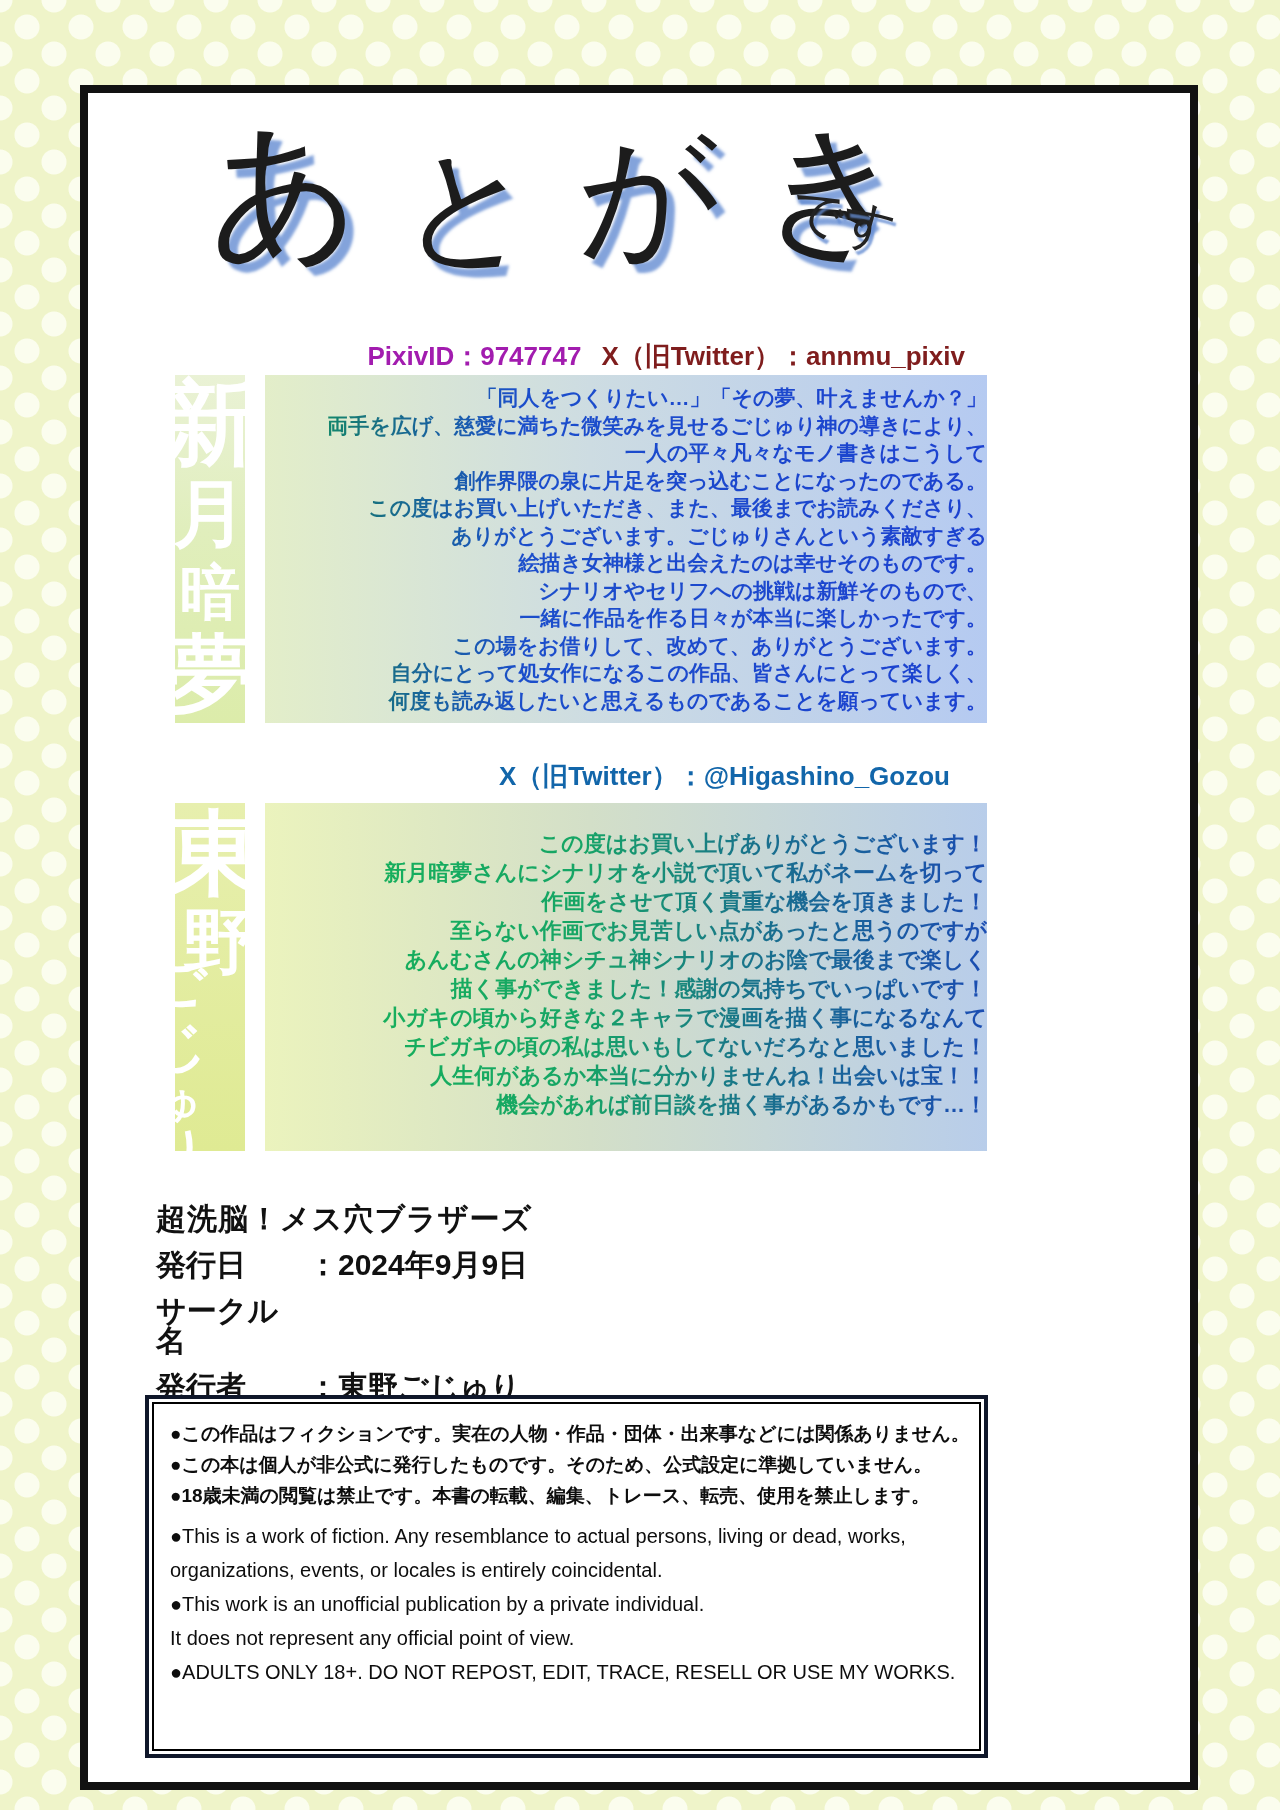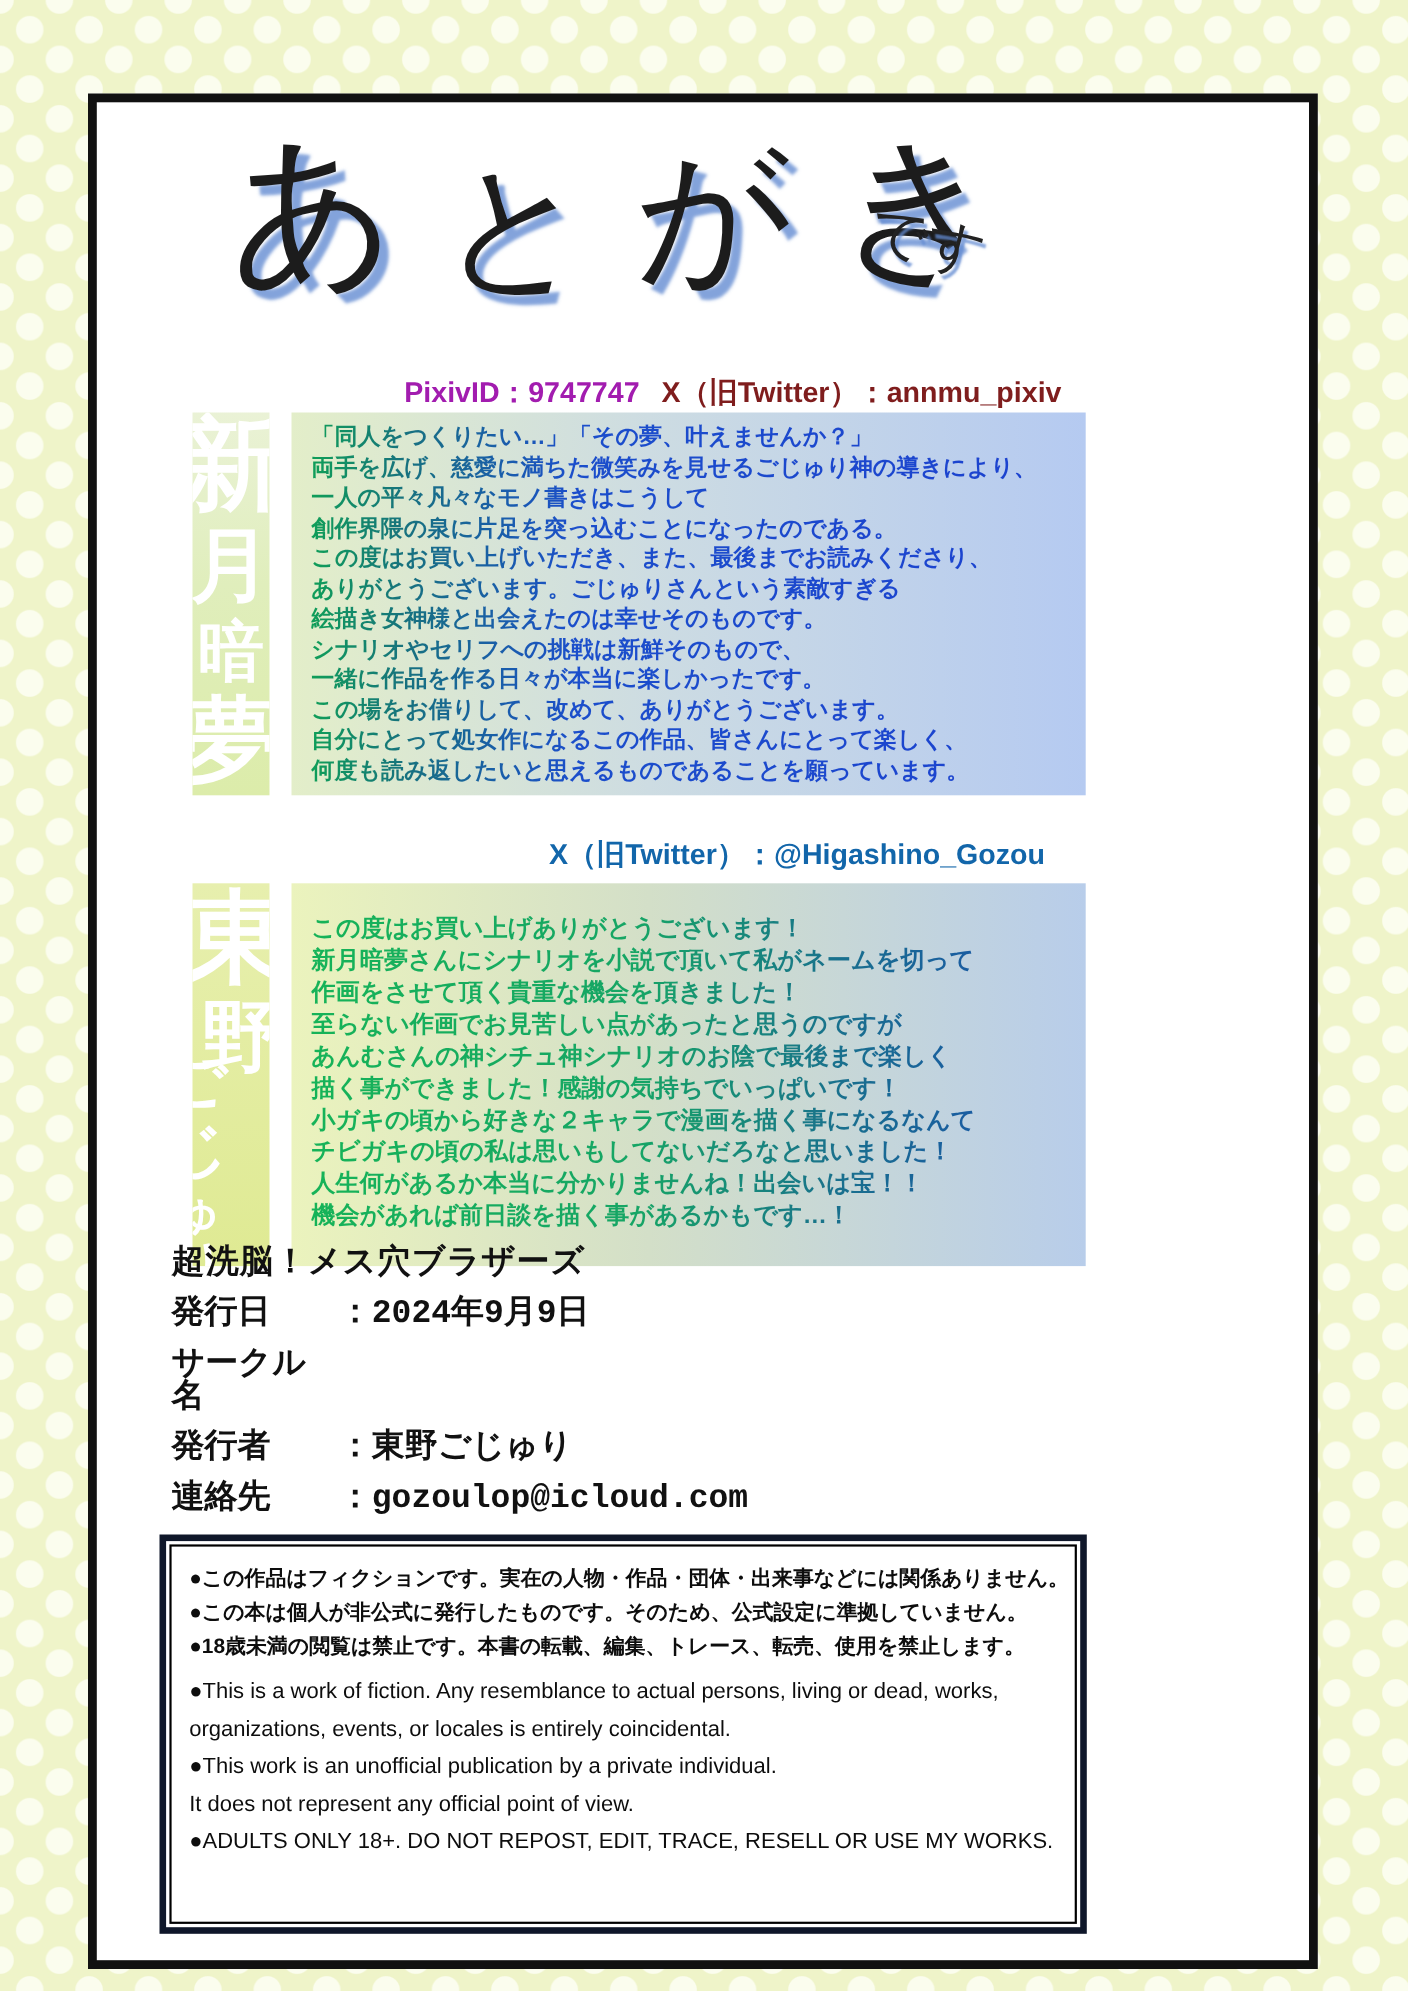--- a/index.html
+++ b/index.html
@@ -52,45 +52,45 @@
     position:absolute;left:-26px;top:152px;display:flex;flex-direction:column;align-items:center;
   }
   .s2c{font-size:56px;}
   .s2d{font-size:58px;margin-top:4px;}
   .s2e{font-size:46px;margin-top:4px;}
   .s2f{font-size:56px;margin-top:2px;}
   
   .box{position:absolute;left:177px;width:722px;height:348px;box-sizing:border-box;}
   .box1{top:282px;padding:9px 0 0 18px;background:linear-gradient(90deg,#e3eec9 0%,#cddce2 45%,#b5caf1 100%);}
   .box2{top:710px;padding:26px 0 0 18px;background:linear-gradient(90deg,#ebf3bd 0%,#d3dfc8 45%,#b8cdea 100%);}
-  .grad{font-weight:bold;white-space:nowrap;}
+  .grad{font-weight:bold;white-space:nowrap;text-align:right;}
   .grad1{color:#1b45cc;}
   .grad2{color:#17699a;}
   @supports ((-webkit-background-clip:text) or (background-clip:text)){
     .grad1{
       background-image:linear-gradient(90deg,#0f9e58 0%,#17727e 12%,#1b4ecb 34%,#1c41d0 100%);
       -webkit-background-clip:text;background-clip:text;color:transparent;
     }
     .grad2{
       background-image:linear-gradient(90deg,#16b358 0%,#16a565 42%,#19708d 68%,#1a4cb2 100%);
       -webkit-background-clip:text;background-clip:text;color:transparent;
     }
   }
   .line1{font-size:21px;line-height:27.5px;}
   .line2{font-size:22px;line-height:29px;}
   
-  .pub{position:absolute;left:68px;top:1041px;color:#111;font-weight:bold;font-family:Liberation Mono, monospace;}
+  .pub{position:absolute;left:68px;top:1111px;color:#111;font-weight:bold;}
   .pub-title{font-size:30px;line-height:30px;margin-bottom:16px;letter-spacing:1px;}
   .pub-row{display:flex;font-size:30px;line-height:30px;margin-bottom:16px;}
   .pub-label{width:152px;flex:0 0 152px;}
   .pub-value{white-space:nowrap;}
   
   .disc-outer{
     position:absolute;left:57px;top:1302px;width:843px;height:363px;
-    border:6px solid #0f172a;box-sizing:border-box;padding:3px;background:#fff;
+    border:4px solid #0f172a;box-sizing:border-box;padding:3px;background:#fff;
   }
   .disc-inner{border:2px solid #000;width:100%;height:100%;box-sizing:border-box;padding:14px 16px;}
   .disc-jp .disc-line{font-size:19px;line-height:31px;font-weight:bold;color:#0d0d0d;white-space:nowrap;}
   .disc-en{margin-top:8px;}
   .disc-en .disc-line{font-size:20px;line-height:34px;font-weight:normal;color:#0d0d0d;white-space:nowrap;}
 </style>
 </head>
 <body>
 
 <div class="page">

